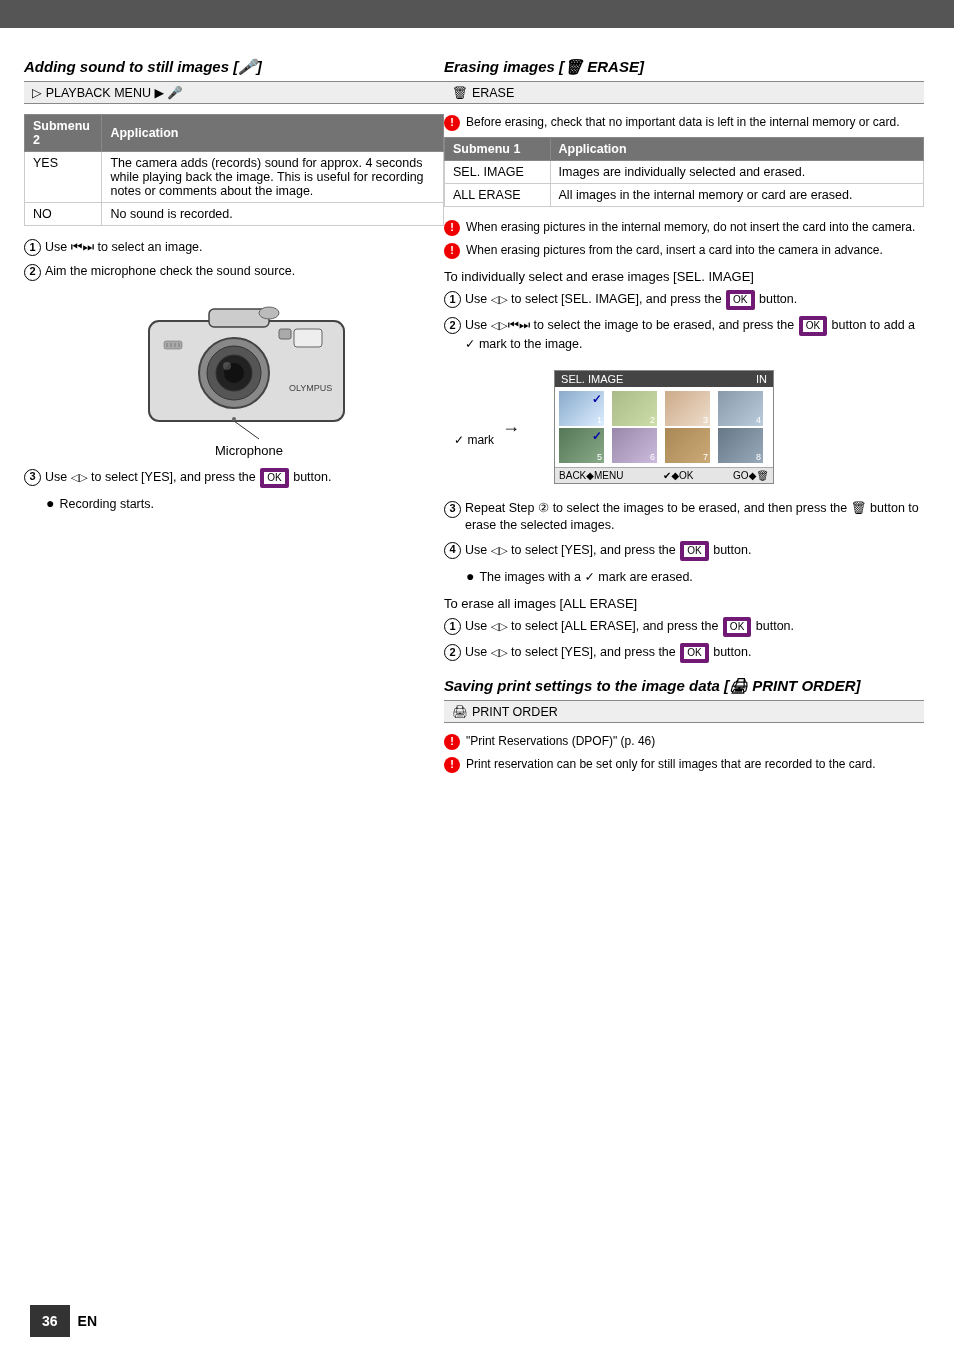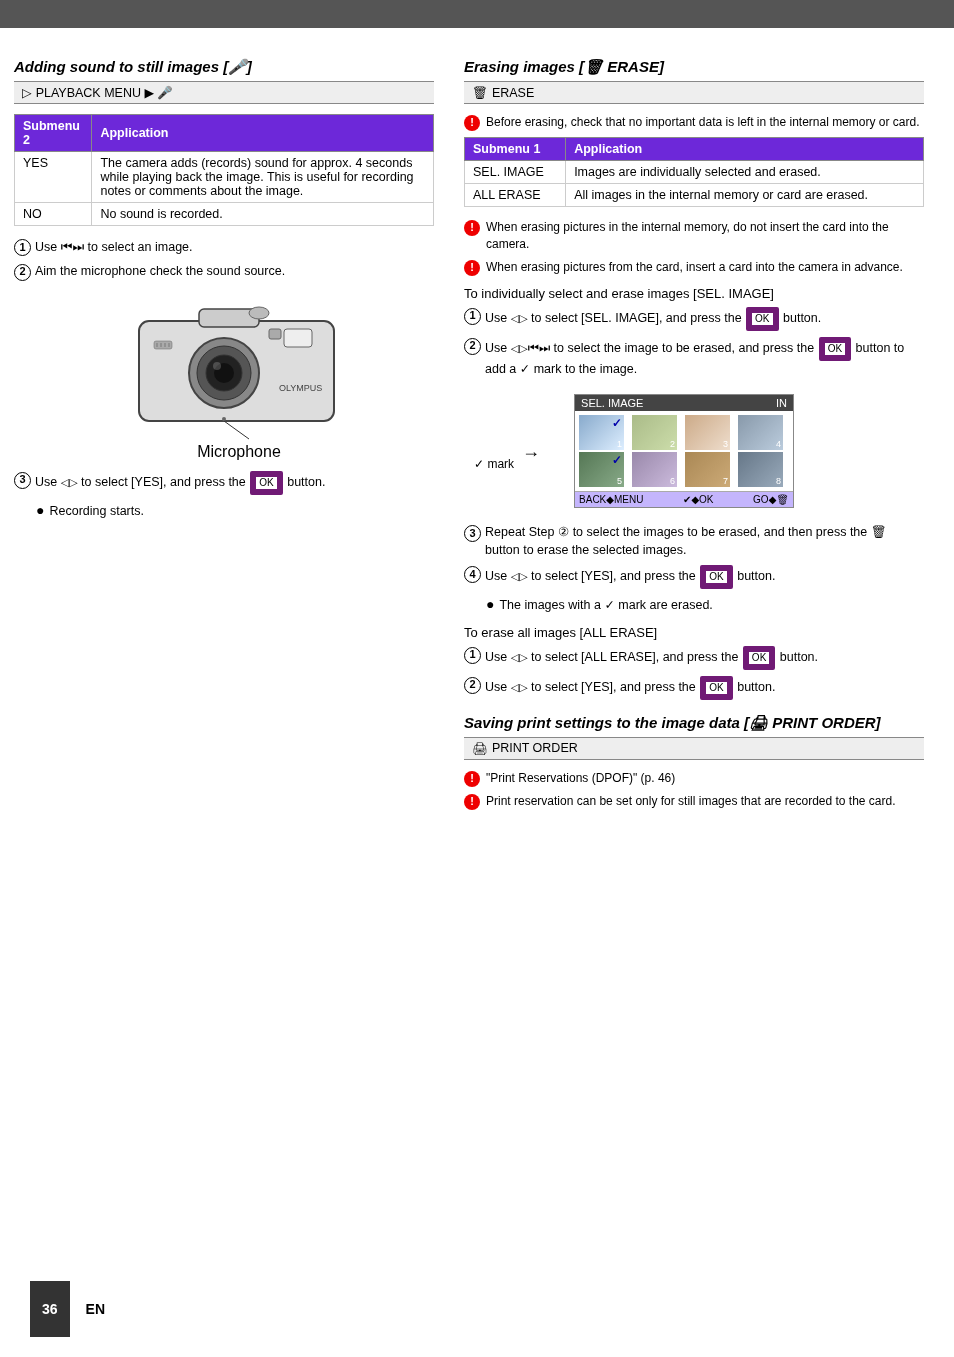--- a/index.html
+++ b/index.html
@@ -13,22 +13,21 @@
       position: relative;
     }
     .top-bar {
       width: 100%;
       height: 28px;
       background: #555;
     }
     .page-content {
       display: flex;
       flex-direction: row;
-      padding: 30px 30px 30px 14px;
-      gap: 30px;
+      padding: 30px 30px 30px 24px;
     }
     .left-col {
       width: 420px;
       flex-shrink: 0;
     }
     .right-col {
       flex: 1;
     }
     .section-title {
       font-size: 15px;
@@ -47,21 +46,21 @@
       margin-bottom: 10px;
       gap: 4px;
     }
     table {
       width: 100%;
       border-collapse: collapse;
       margin-bottom: 12px;
       font-size: 12.5px;
     }
     th {
-      background: #6d28d9;
+      background: #737373;
       color: #fff;
       padding: 4px 8px;
       text-align: left;
       border: 1px solid #888;
     }
     td {
       padding: 4px 8px;
       border: 1px solid #ccc;
       vertical-align: top;
     }
@@ -108,21 +107,21 @@
       display: flex;
       flex-direction: column;
       align-items: center;
       margin: 10px 0 10px 30px;
     }
     .camera-svg {
       width: 220px;
       height: 150px;
     }
     .microphone-label {
-      font-size: 16px;
+      font-size: 13px;
       margin-top: 2px;
       text-align: center;
     }
     .warning-item {
       display: flex;
       align-items: flex-start;
       margin-bottom: 6px;
       font-size: 12px;
       line-height: 1.4;
     }
@@ -191,21 +190,21 @@
       font-weight: bold;
     }
     .thumb-num {
       position: absolute;
       bottom: 1px;
       right: 2px;
       color: #fff;
       font-size: 9px;
     }
     .sel-image-footer {
-      background: #c4b5fd;
+      background: #e5e5e5;
       border-top: 1px solid #aaa;
       padding: 2px 4px;
       font-size: 10px;
       display: flex;
       justify-content: space-between;
     }
     .checkmark-label {
       display: flex;
       align-items: center;
       font-size: 12px;
@@ -217,34 +216,34 @@
       bottom: 20px;
       left: 0;
       right: 0;
       display: flex;
       align-items: center;
       padding: 0 30px;
     }
     .page-num {
       background: #333;
       color: #fff;
-      padding: 20px 12px;
+      padding: 8px 12px;
       font-weight: bold;
       font-size: 14px;
-      margin-right: 16px;
+      margin-right: 8px;
     }
     .page-en {
       font-weight: bold;
       font-size: 14px;
     }
     .btn-icon {
       display: inline-flex;
       align-items: center;
       justify-content: center;
-      border: 6px solid #701a75;
+      border: 4px solid #701a75;
       border-radius: 2px;
       font-size: 10px;
       padding: 1px 3px;
       margin: 0 1px;
       line-height: 1;
       vertical-align: middle;
     }
     .nav-arrows {
       display: inline-flex;
       align-items: center;

